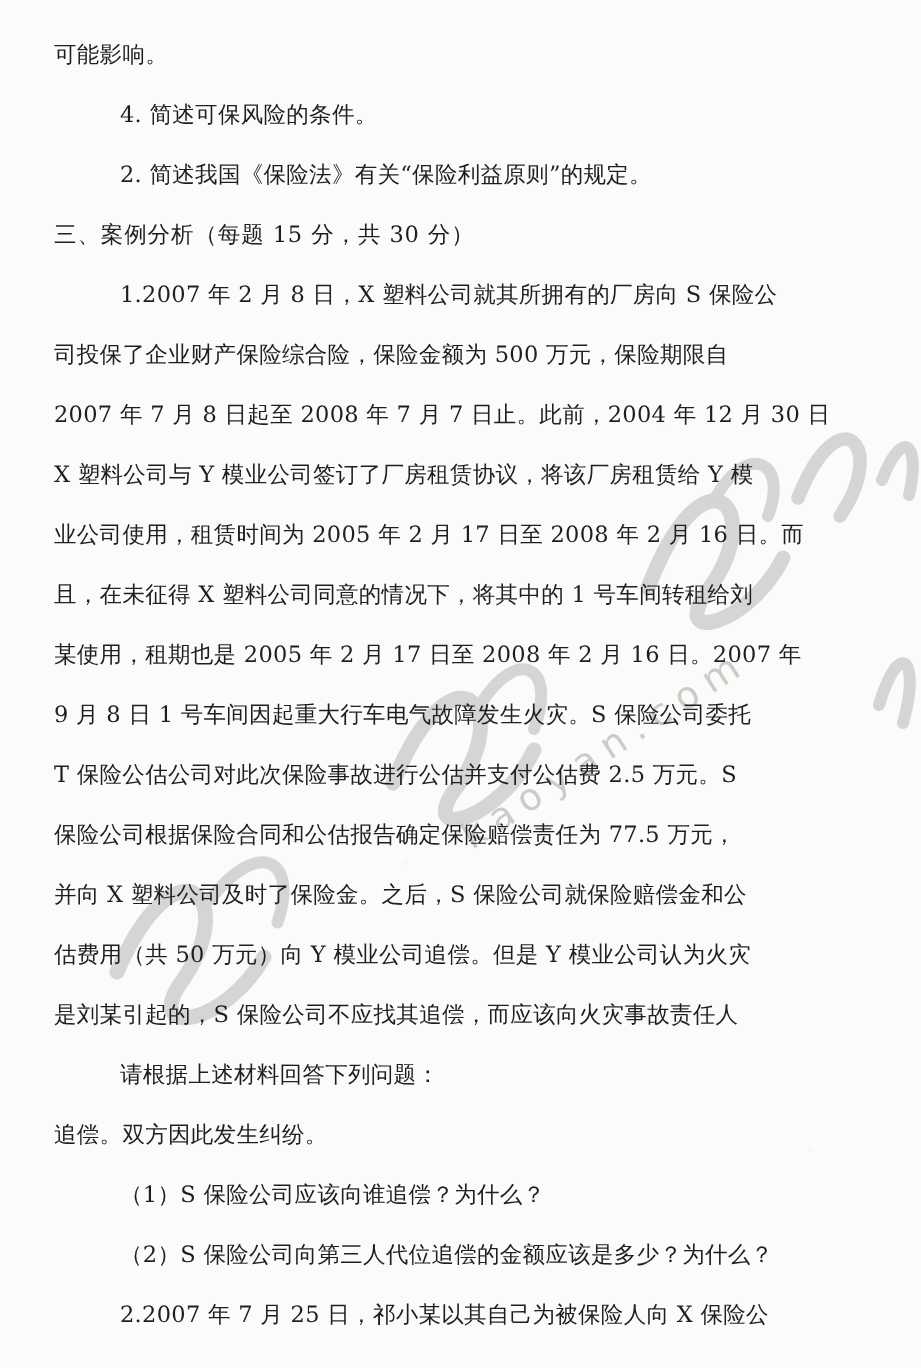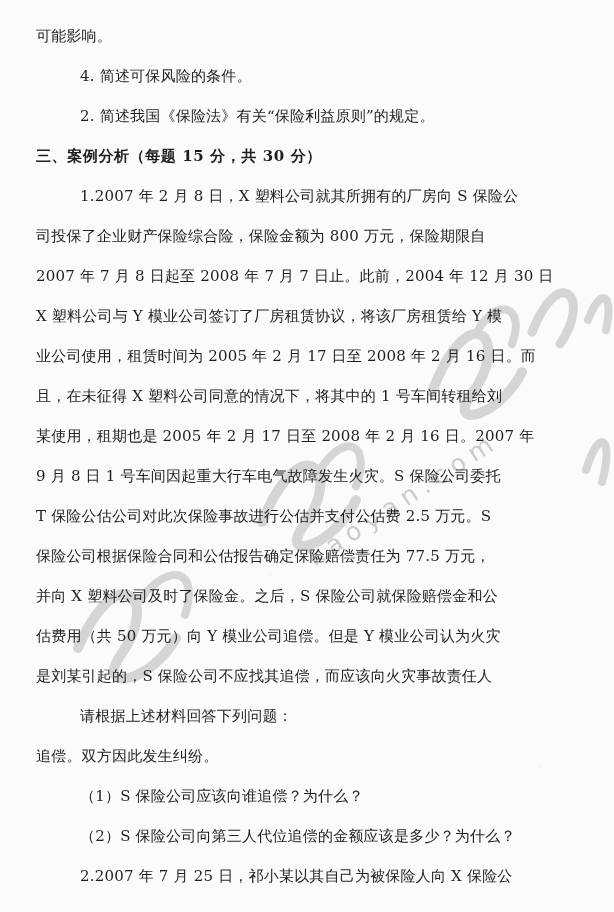--- a/index.html
+++ b/index.html
@@ -54,21 +54,21 @@
     box-sizing: border-box;
   }
   .line {
     height: 40px;
     line-height: 40px;
     font-size: 15px;
     white-space: nowrap;
     letter-spacing: 0.2px;
   }
   .line.indent { padding-left: 44px; }
-  .line.bold { font-weight: bold; letter-spacing: 0.6px; }
+  .line.bold { font-weight: normal; letter-spacing: 0.6px; }
 </style>
 </head>
 <body style="background: rgb(251, 251, 249); color: rgb(30, 30, 30);">
 
 <div class="paper-noise"></div>
 
 <div class="watermark-layer">
 
   <svg width="614" height="912" viewBox="0 0 614 912" style="position:absolute;inset:0;" fill="none" stroke="#b0b0ae" stroke-linecap="round" stroke-linejoin="round" opacity="0.5">
     <path stroke-width="10" d="M 78 648 C 118 556, 162 598, 120 656 C 96 692, 150 684, 176 638"></path>
@@ -84,21 +84,21 @@
 
   <div class="site-watermark">kaoyan.com</div>
 </div>
 
 <main class="doc-body">
     <div class="line">可能影响。</div>
     <div class="line indent">4. 简述可保风险的条件。</div>
     <div class="line indent">2. 简述我国《保险法》有关“保险利益原则”的规定。</div>
     <div class="line bold">三、案例分析（每题 15 分，共 30 分）</div>
     <div class="line indent">1.2007 年 2 月 8 日，X 塑料公司就其所拥有的厂房向 S 保险公</div>
-    <div class="line">司投保了企业财产保险综合险，保险金额为 800 万元，保险期限自</div>
+    <div class="line">司投保了企业财产保险综合险，保险金额为 500 万元，保险期限自</div>
     <div class="line">2007 年 7 月 8 日起至 2008 年 7 月 7 日止。此前，2004 年 12 月 30 日</div>
     <div class="line">X 塑料公司与 Y 模业公司签订了厂房租赁协议，将该厂房租赁给 Y 模</div>
     <div class="line">业公司使用，租赁时间为 2005 年 2 月 17 日至 2008 年 2 月 16 日。而</div>
     <div class="line">且，在未征得 X 塑料公司同意的情况下，将其中的 1 号车间转租给刘</div>
     <div class="line">某使用，租期也是 2005 年 2 月 17 日至 2008 年 2 月 16 日。2007 年</div>
     <div class="line">9 月 8 日 1 号车间因起重大行车电气故障发生火灾。S 保险公司委托</div>
     <div class="line">T 保险公估公司对此次保险事故进行公估并支付公估费 2.5 万元。S</div>
     <div class="line">保险公司根据保险合同和公估报告确定保险赔偿责任为 77.5 万元，</div>
     <div class="line">并向 X 塑料公司及时了保险金。之后，S 保险公司就保险赔偿金和公</div>
     <div class="line">估费用（共 50 万元）向 Y 模业公司追偿。但是 Y 模业公司认为火灾</div>

